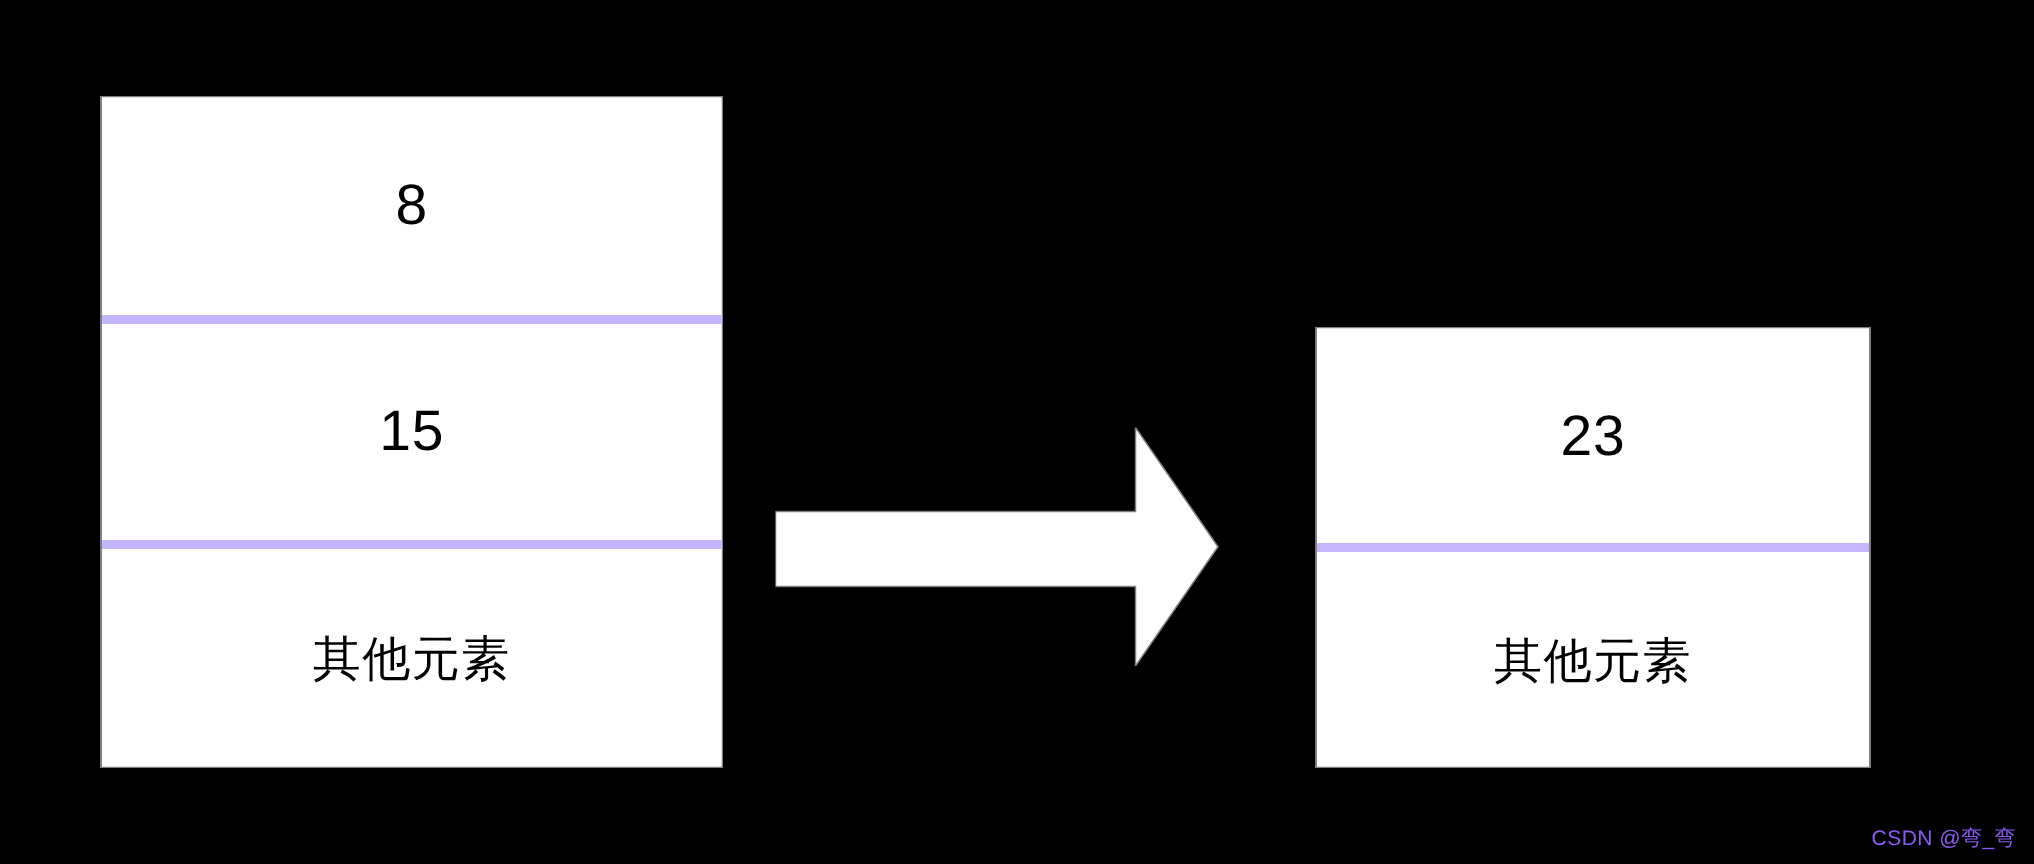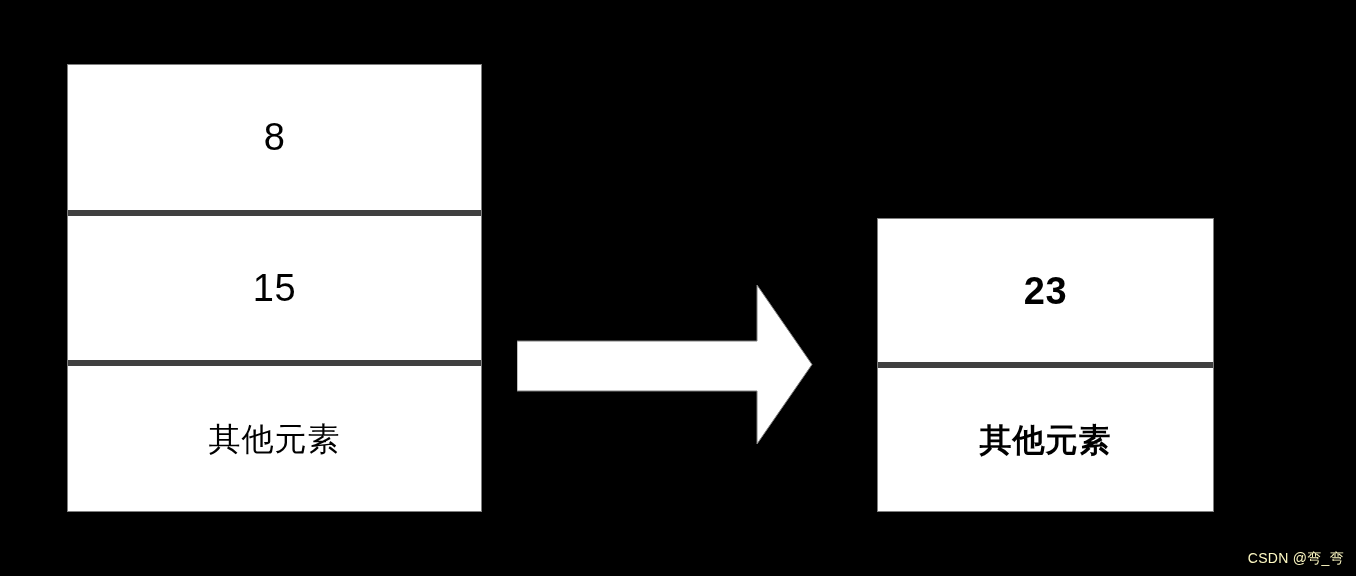--- a/index.html
+++ b/index.html
@@ -38,21 +38,21 @@
     background: #ffffff;
     box-sizing: border-box;
     display: flex;
     align-items: center;
     justify-content: center;
     color: #000000;
     overflow: hidden;
   }
 
   .cell + .cell {
-    border-top: 6px solid #404040;
+    border-top: 6px solid #c4b5fd;
   }
 
   .cell-label {
     color: #000000;
     line-height: 1;
     white-space: nowrap;
   }
 
   .num {
     font-size: 38px;
@@ -70,43 +70,42 @@
     top: 64px;
     width: 415px;
     height: 448px;
   }
   #stack-left .cell { flex: 1 1 0; }
 
   
   #stack-right {
     left: 877px;
     top: 218px;
-    width: 337px;
+    width: 370px;
     height: 294px;
-    font-weight: bold;
   }
   #stack-right .cell { flex: 1 1 0; }
 
   
   #arrow {
     position: absolute;
     left: 517px;
     top: 285px;
     width: 296px;
     height: 159px;
   }
   #arrow svg { display: block; }
 
   
   #watermark {
     position: absolute;
     right: 12px;
     bottom: 8px;
     font-size: 14px;
-    color: #fef9c3;
+    color: #8b5cf6;
     font-family: "Liberation Sans", "DejaVu Sans", sans-serif;
     white-space: nowrap;
     letter-spacing: 0.3px;
   }
 </style>
 </head>
 <body>
 
 <div id="canvas">
 

